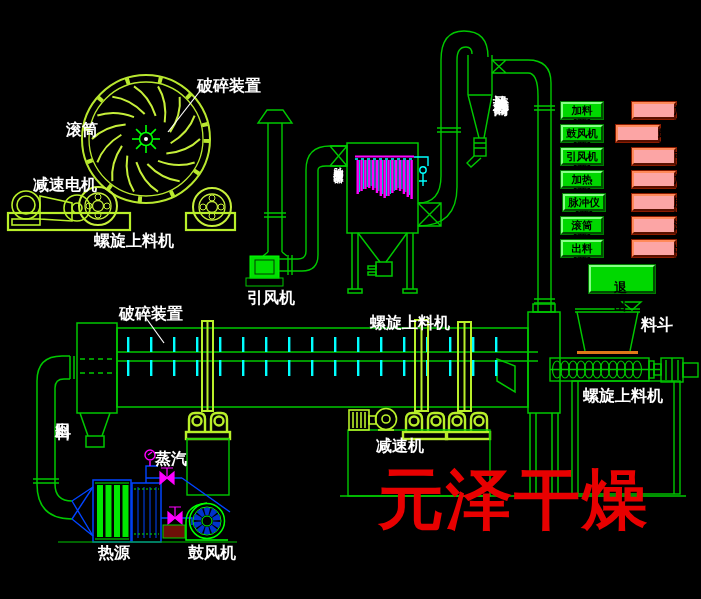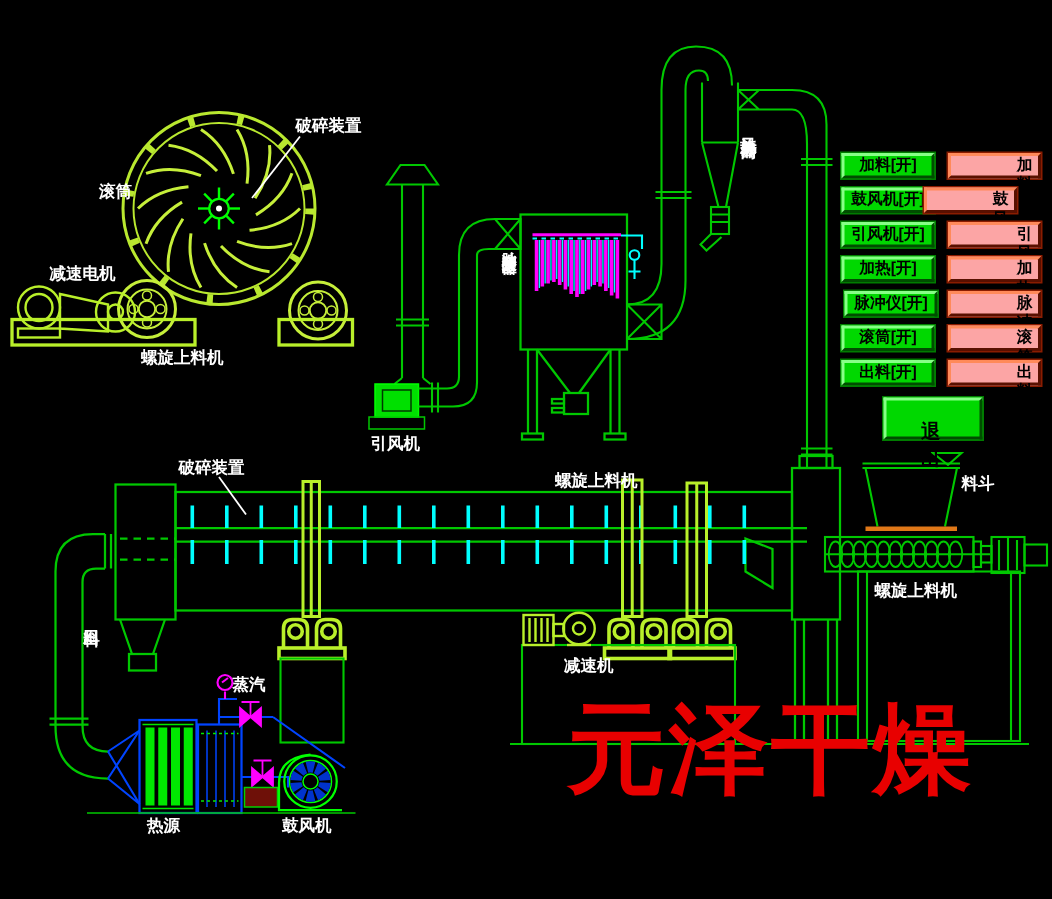--- a/index.html
+++ b/index.html
@@ -1,23 +1,23 @@
 <!DOCTYPE html>
 <html><head>
 <meta charset="utf-8">
 <style>
   html,body{margin:0;padding:0;background:#000;}
   #stage{position:relative;width:701px;height:599px;background:#000;overflow:hidden;
          font-family:"DejaVu Sans",sans-serif;}
   #diagram{position:absolute;left:0;top:0;}
-  .lbl{position:absolute;color:#fff;font-size:11px;font-weight:bold;white-space:nowrap;line-height:1;}
+  .lbl{position:absolute;color:#fff;font-size:16px;font-weight:bold;white-space:nowrap;line-height:1;}
   .vlbl{writing-mode:vertical-rl;text-orientation:upright;letter-spacing:1px;}
   .title{position:absolute;left:556px;top:61px;width:145px;text-align:center;color:#fff;
          font-weight:bold;font-size:19px;letter-spacing:1px;}
-  .btn{position:absolute;width:62px;height:17px;box-sizing:border-box;color:#000;
+  .btn{position:absolute;width:42px;height:17px;box-sizing:border-box;color:#000;
        font-size:10.5px;font-weight:bold;text-align:center;line-height:13px;
        border:2px solid;cursor:pointer;padding:0;}
   .btn.on{background:#00d800;border-color:#86ff86 #004d00 #004d00 #86ff86;box-shadow:0 0 0 1px #007c00;}
   .btn.off{background:#fca5a5;border-color:#ff8a5a #591000 #591000 #ff8a5a;box-shadow:0 0 0 1px #8a1c00;padding-left:40px;}
   .exit{position:absolute;left:589px;top:265px;width:66px;height:23px;box-sizing:border-box;
         background:#00d800;border:2px solid;border-color:#86ff86 #004d00 #004d00 #86ff86;
         box-shadow:0 0 0 1px #007c00;color:#000;font-size:13px;font-weight:bold;
         text-align:center;line-height:18px;letter-spacing:3px;cursor:pointer;padding:12px;}
   .watermark{position:absolute;left:378px;top:466px;color:#e80000;font-family:Liberation Sans, sans-serif;
              font-size:66px;font-weight:bold;line-height:1;letter-spacing:2px;z-index:5;pointer-events:none;}

